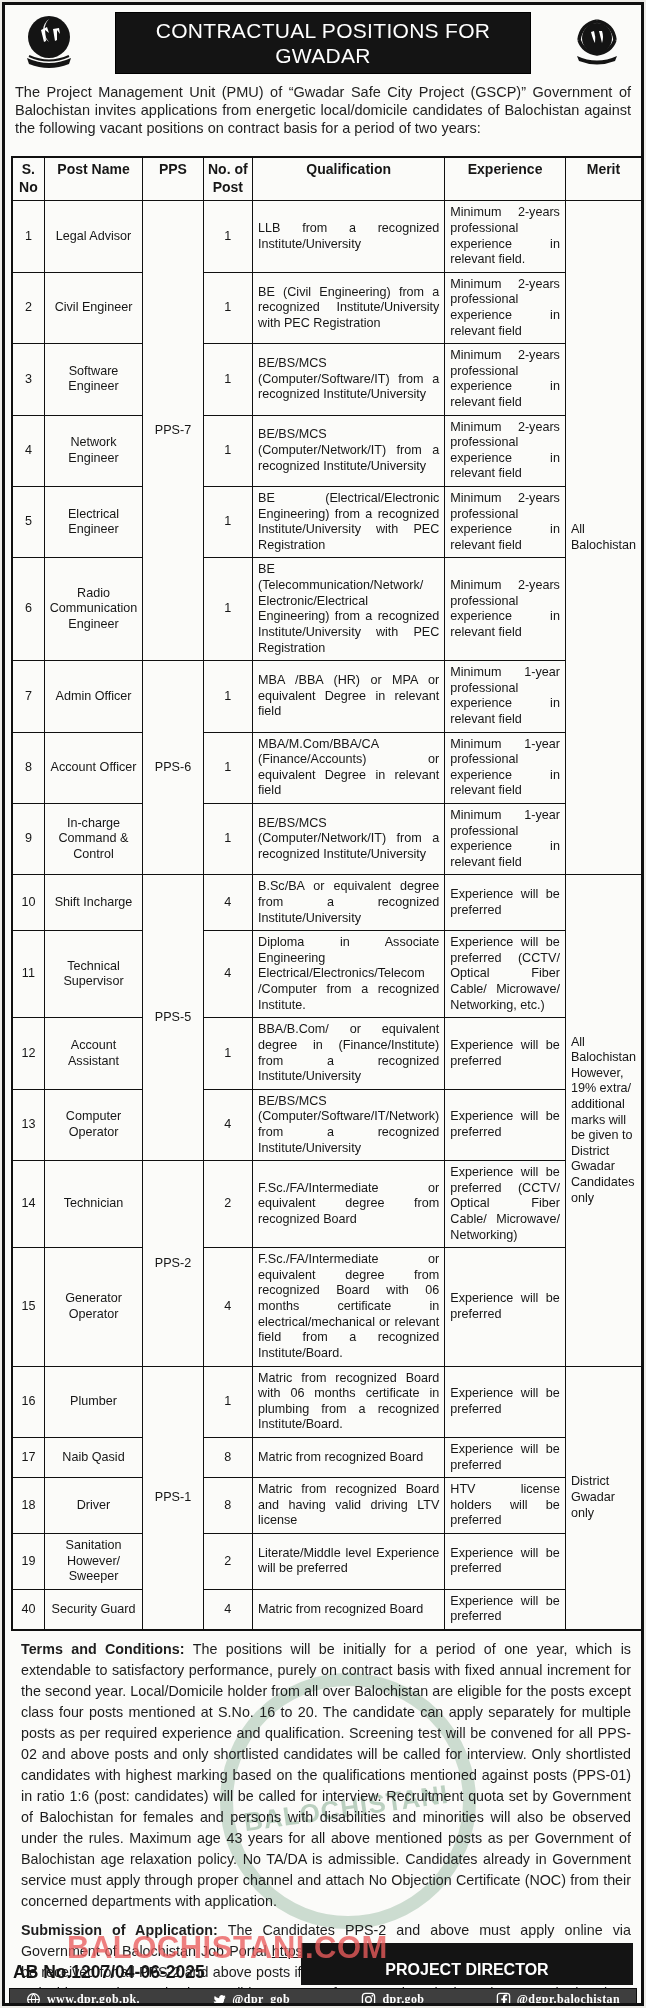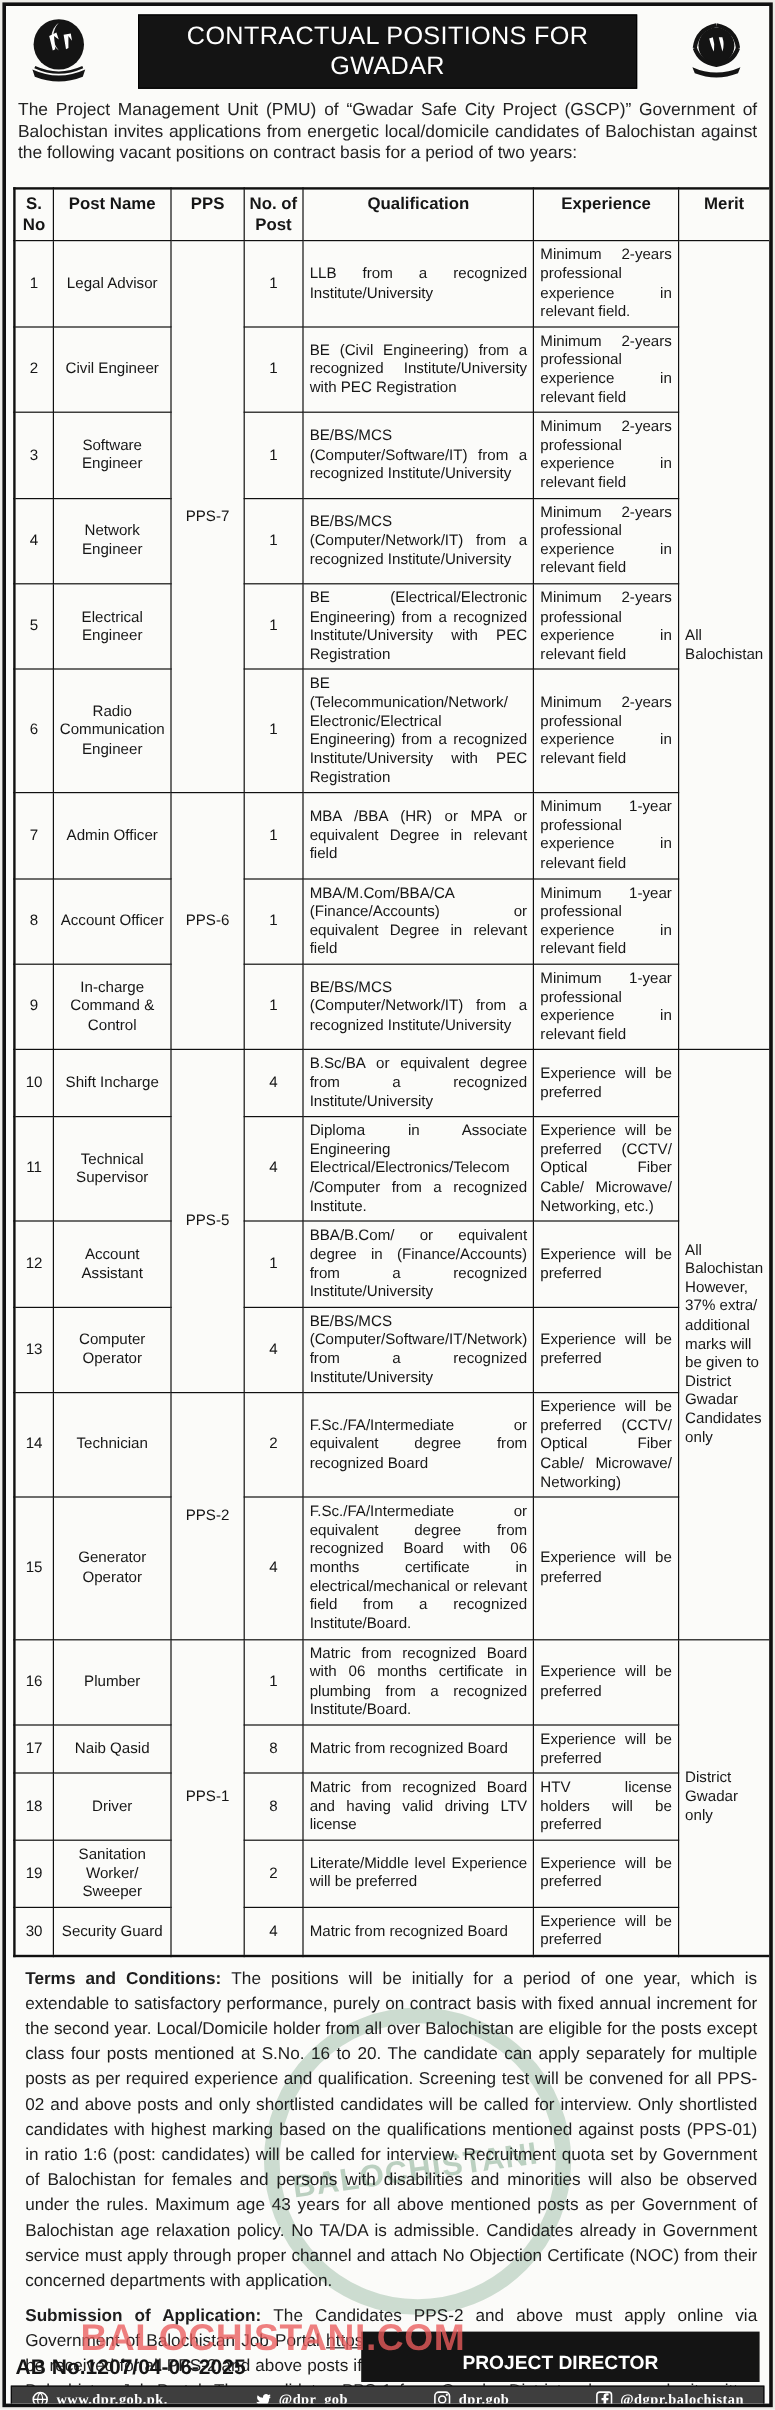--- a/index.html
+++ b/index.html
@@ -214,34 +214,34 @@
           <td class="just">BE/BS/MCS (Computer/Network/IT) from a recognized Institute/University</td>
           <td class="just">Minimum 1-year professional experience in relevant field</td>
         </tr>
         <tr>
           <td class="c sn">10</td>
           <td class="c">Shift Incharge</td>
           <td class="c pps" rowspan="4">PPS-5</td>
           <td class="c">4</td>
           <td class="just">B.Sc/BA or equivalent degree from a recognized Institute/University</td>
           <td class="just">Experience will be preferred</td>
-          <td class="merit" rowspan="6">All Balochistan However, 37% extra/ additional marks will be given to District Gwadar Candidates only</td>
+          <td class="merit" rowspan="6">All Balochistan However, 19% extra/ additional marks will be given to District Gwadar Candidates only</td>
         </tr>
         <tr>
           <td class="c sn">11</td>
           <td class="c">Technical Supervisor</td>
           <td class="c">4</td>
           <td class="just">Diploma in Associate Engineering Electrical/Electronics/Telecom /Computer from a recognized Institute.</td>
           <td class="just">Experience will be preferred (CCTV/ Optical Fiber Cable/ Microwave/ Networking, etc.)</td>
         </tr>
         <tr>
           <td class="c sn">12</td>
           <td class="c">Account Assistant</td>
           <td class="c">1</td>
-          <td class="just">BBA/B.Com/ or equivalent degree in (Finance/Accounts) from a recognized Institute/University</td>
+          <td class="just">BBA/B.Com/ or equivalent degree in (Finance/Institute) from a recognized Institute/University</td>
           <td class="just">Experience will be preferred</td>
         </tr>
         <tr>
           <td class="c sn">13</td>
           <td class="c">Computer Operator</td>
           <td class="c">4</td>
           <td class="just">BE/BS/MCS (Computer/Software/IT/Network) from a recognized Institute/University</td>
           <td class="just">Experience will be preferred</td>
         </tr>
         <tr>
@@ -277,27 +277,27 @@
         </tr>
         <tr>
           <td class="c sn">18</td>
           <td class="c">Driver</td>
           <td class="c">8</td>
           <td class="just">Matric from recognized Board and having valid driving LTV license</td>
           <td class="just">HTV license holders will be preferred</td>
         </tr>
         <tr>
           <td class="c sn">19</td>
-          <td class="c">Sanitation Worker/ Sweeper</td>
+          <td class="c">Sanitation However/ Sweeper</td>
           <td class="c">2</td>
           <td class="just">Literate/Middle level Experience will be preferred</td>
           <td class="just">Experience will be preferred</td>
         </tr>
         <tr>
-          <td class="c sn">30</td>
+          <td class="c sn">40</td>
           <td class="c">Security Guard</td>
           <td class="c">4</td>
           <td class="just">Matric from recognized Board</td>
           <td class="just">Experience will be preferred</td>
         </tr>
       </tbody>
   </table>
 
   <p class="para"><span class="b">Terms and Conditions: </span><span>The positions will be initially for a period of one year, which is extendable to satisfactory performance, purely on contract basis with fixed annual increment for the second year. Local/Domicile holder from all over Balochistan are eligible for the posts except class four posts mentioned at S.No. 16 to 20. The candidate can apply separately for multiple posts as per required experience and qualification. Screening test will be convened for all PPS-02 and above posts and only shortlisted candidates will be called for interview. Only shortlisted candidates with highest marking based on the qualifications mentioned against posts (PPS-01) in ratio 1:6 (post: candidates) will be called for interview. Recruitment quota set by Government of Balochistan for females and persons with disabilities and minorities will also be observed under the rules. Maximum age 43 years for all above mentioned posts as per Government of Balochistan age relaxation policy. No TA/DA is admissible. Candidates already in Government service must apply through proper channel and attach No Objection Certificate (NOC) from their concerned departments with application.</span></p>
   <p class="para"><span class="b">Submission of Application: </span><span>The Candidates PPS-2 and above must apply online via Government of Balochistan Job Portal </span><span class="u">https://jobportal.sit.gob.pk/</span><span>. Physical application will only be received for all PPS-2 and above posts if there is an unavoidable issue in the Government of Balochistan Job Portal. The candidates PPS-1 from Gwadar District only may submit written application mentioning the post applied for along with hard copies of complete biodata/CV mentioning contact numbers and attested photocopies of CNIC, Mark Sheet, Degrees, and Experience Certificates with two passport size fresh photographs at the address: </span></p>

